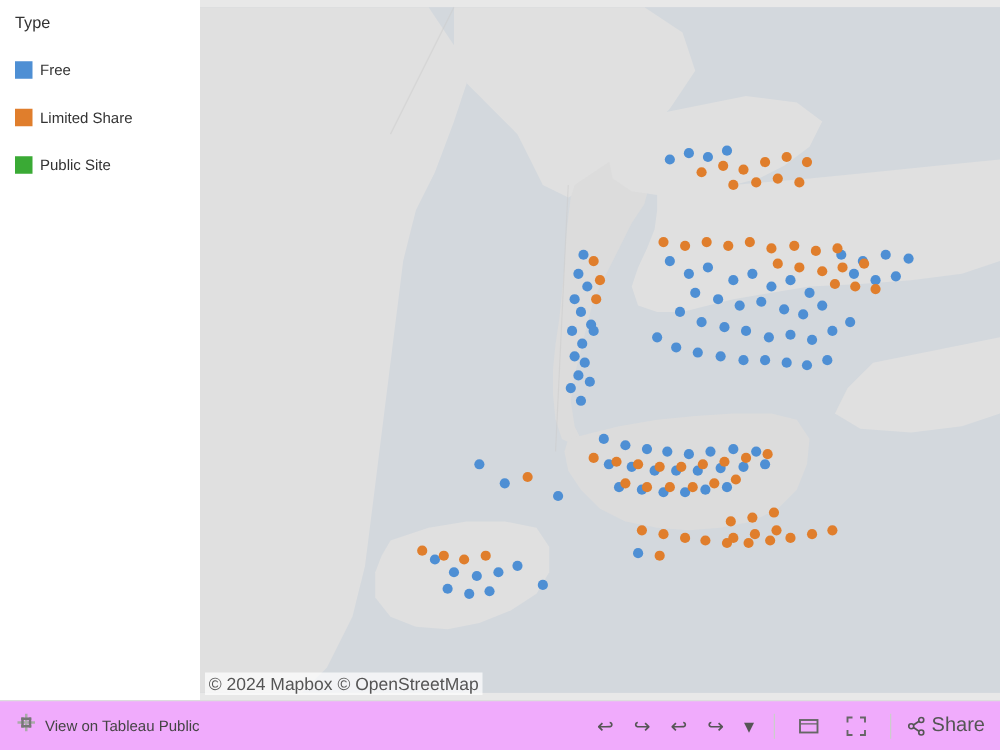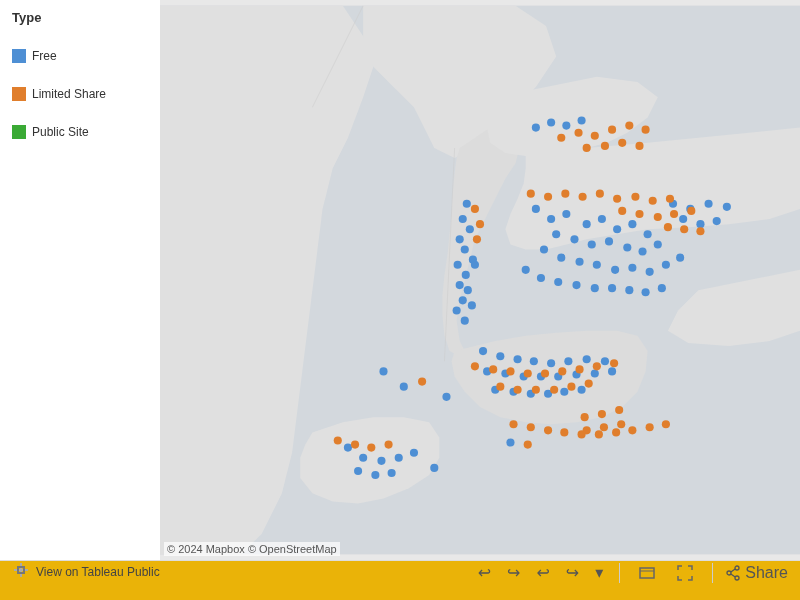--- a/index.html
+++ b/index.html
@@ -20,21 +20,21 @@
 
     .legend {
       width: 160px;
       padding: 10px 12px;
       background: #fff;
       flex-shrink: 0;
     }
 
     .legend-title {
       font-size: 13px;
-      font-weight: bold;
+      font-weight: normal;
       margin-bottom: 8px;
       color: #333;
     }
 
     .legend-item {
       display: flex;
       align-items: center;
       margin-bottom: 5px;
       font-size: 12px;
       color: #333;
@@ -52,39 +52,39 @@
       flex: 1;
       position: relative;
       background: #e8e8e8;
       overflow: hidden;
     }
 
     .map-attribution {
       position: absolute;
       bottom: 4px;
       left: 4px;
-      font-size: 11px;
+      font-size: 14px;
       color: #555;
       background: rgba(255,255,255,0.7);
       padding: 1px 3px;
       z-index: 10;
     }
 
     
     .map-svg {
       width: 100%;
       height: 100%;
     }
 
     .toolbar {
       height: 40px;
-      background: #eab308;
+      background: #f0abfc;
       border-top: 1px solid #ddd;
       display: flex;
-      align-items: flex-start;
+      align-items: center;
       padding: 0 12px;
       justify-content: space-between;
     }
 
     .toolbar-left {
       display: flex;
       align-items: center;
       gap: 6px;
       font-size: 12px;
       color: #555;

